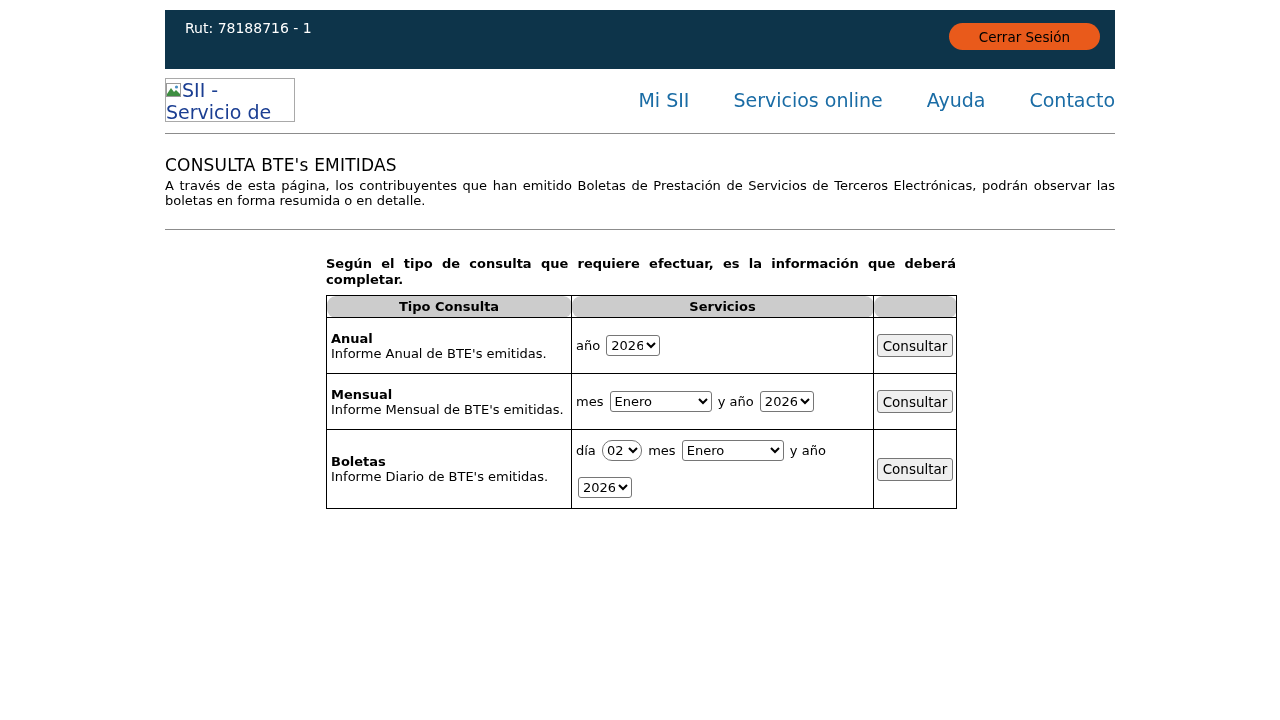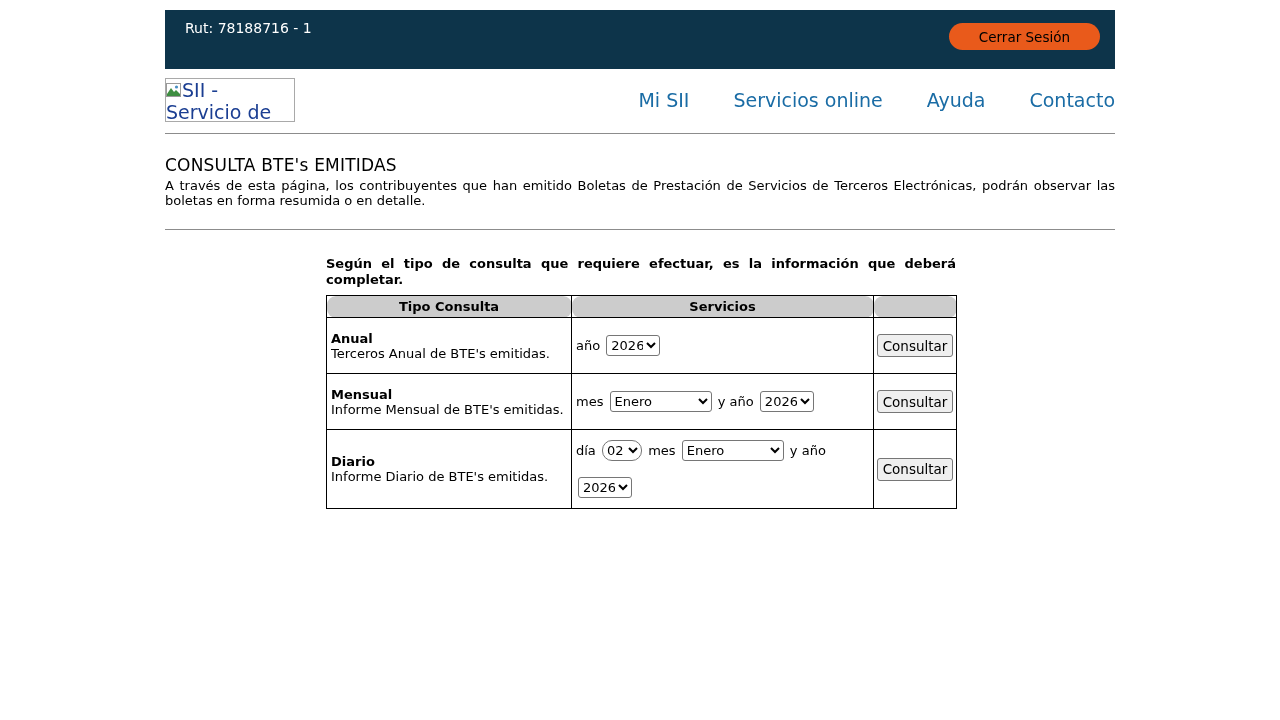--- a/index.html
+++ b/index.html
@@ -152,21 +152,21 @@
           <th>Tipo Consulta</th>
           <th>Servicios</th>
           <th></th>
         </tr>
       </thead>
       <tbody>
 
         <tr>
           <td class="tipo">
             <b>Anual</b>
-            <span>Terceros Anual de BTE's emitidas.</span>
+            <span>Informe Anual de BTE's emitidas.</span>
           </td>
           <td class="sel">
             <span>año</span>
             <select class="sel-year">
               <option>2026</option>
             </select>
           </td>
           <td class="action">
             <button class="consultar-btn">Consultar</button>
           </td>
@@ -187,21 +187,21 @@
               <option>2026</option>
             </select>
           </td>
           <td class="action">
             <button class="consultar-btn">Consultar</button>
           </td>
         </tr>
 
         <tr>
           <td class="tipo">
-            <b>Diario</b>
+            <b>Boletas</b>
             <span>Informe Diario de BTE's emitidas.</span>
           </td>
           <td class="sel">
             <span>día</span>
             <select class="sel-day">
               <option>02</option>
             </select>
             <span>mes</span>
             <select class="sel-month">
               <option>Enero</option>

